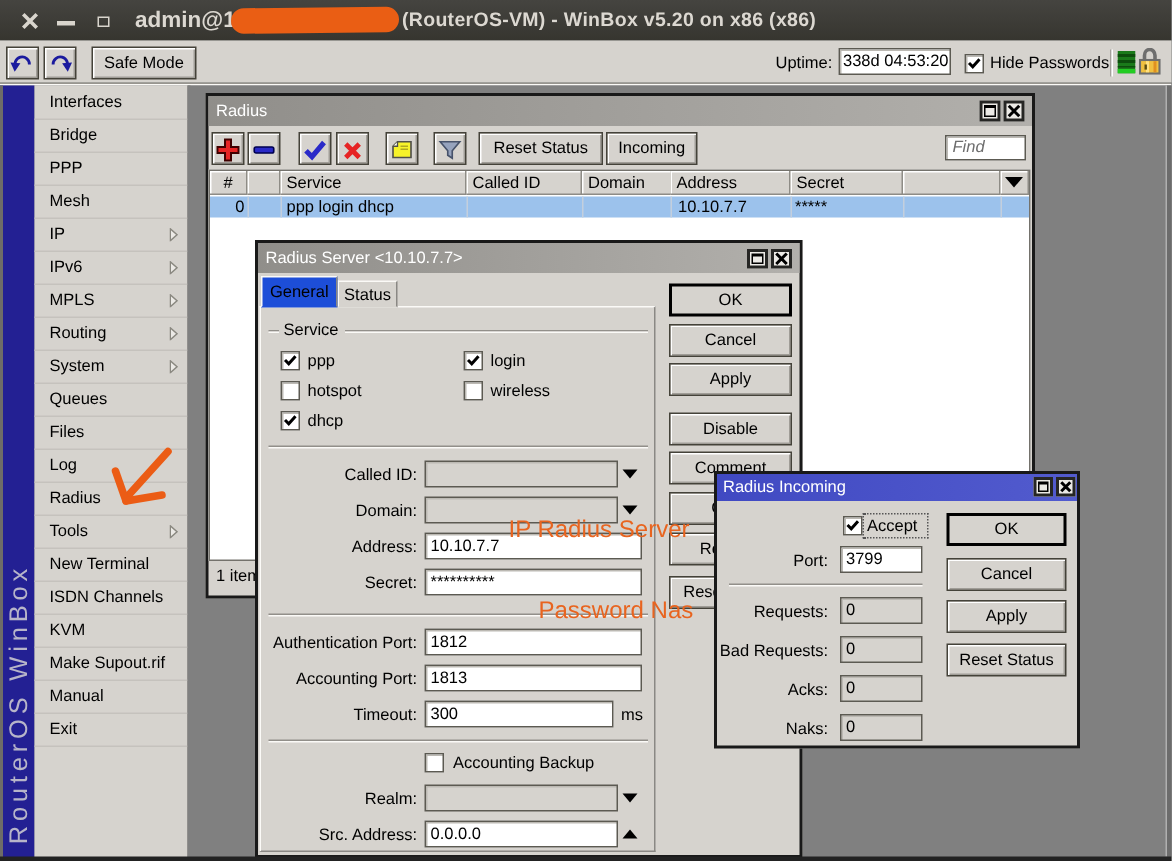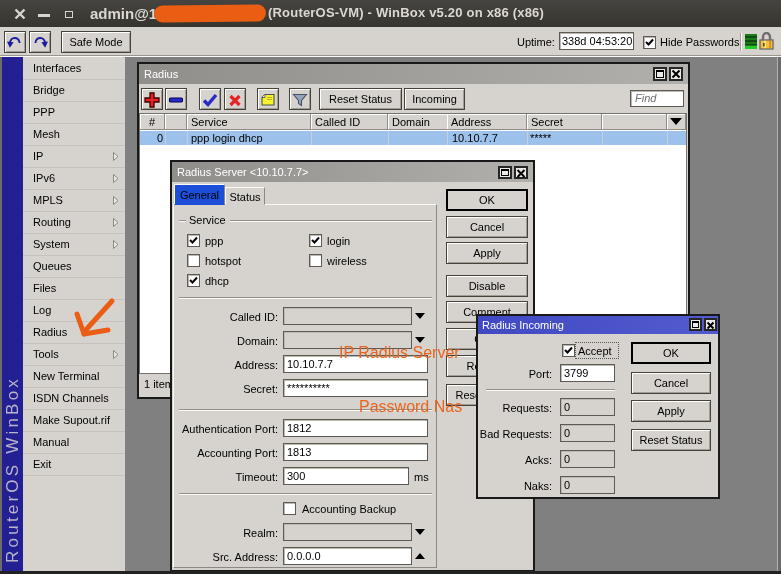--- a/index.html
+++ b/index.html
@@ -130,20 +130,21 @@
       </svg></div>
   <div class="mi">Queues</div>
   <div class="mi">Files</div>
   <div class="mi">Log</div>
   <div class="mi">Radius</div>
   <div class="mi">Tools<svg width="6" height="9">
         <path d="M0.5,0.5 L5,4.5 L0.5,8.5 Z" fill="#eceae6" stroke="#8a8880" stroke-width="1"></path>
       </svg></div>
   <div class="mi">New Terminal</div>
   <div class="mi">ISDN Channels</div>
+  <div class="mi">KVM</div>
   <div class="mi">Make Supout.rif</div>
   <div class="mi">Manual</div>
   <div class="mi">Exit</div>
 </div>
 
 <div class="abs" id="desktop" style="left:125px;top:57px;right:0;bottom:0;background:#808080;"></div>
 <div class="abs" style="right:3px;top:57px;width:1px;bottom:3px;background:#b0b0b0;"></div>
 <div class="abs" style="right:0;top:57px;width:3px;bottom:0;background:#6c6c6c;"></div>
 <div class="abs" style="left:0;bottom:0;width:781px;height:3px;background:#222222;z-index:40;"></div>
 

